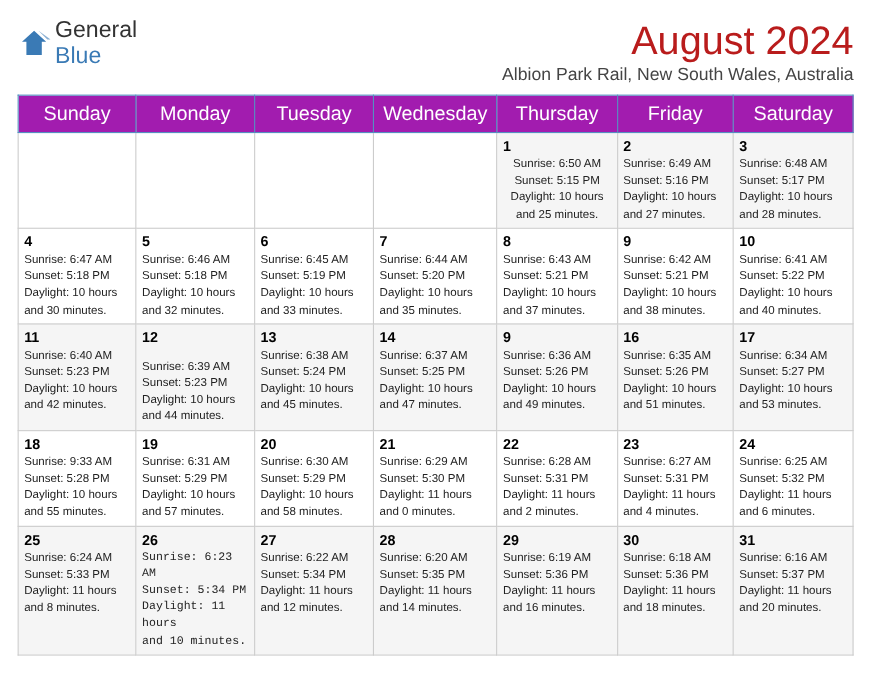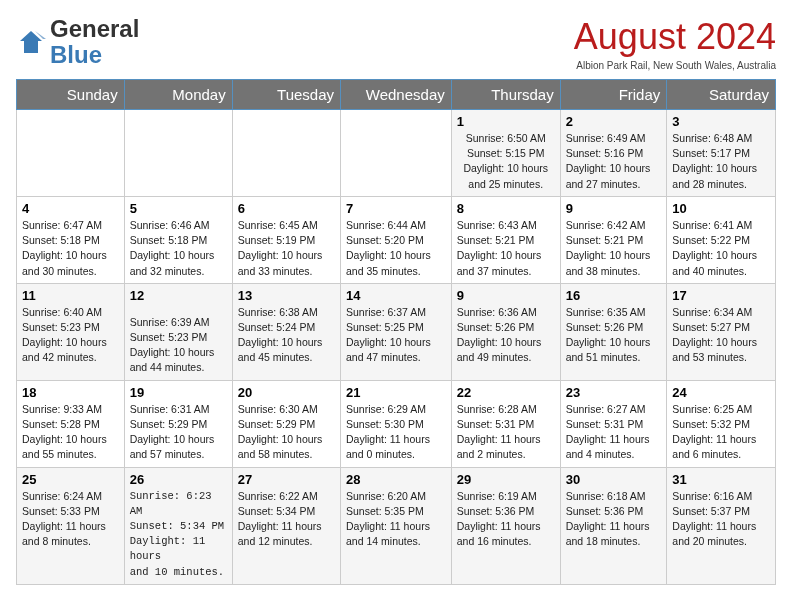--- a/index.html
+++ b/index.html
@@ -15,55 +15,55 @@
       align-items: flex-start;
       justify-content: space-between;
       margin-bottom: 4px;
     }
     .logo {
       display: flex;
       align-items: center;
       gap: 4px;
     }
     .logo-text {
-      font-size: 24px;
-      font-weight: bold;
+      font-size: 21px;
+      font-weight: normal;
       line-height: 1.1;
     }
     .logo-general { color: #333; }
     .logo-blue { color: #3a7ab5; }
     .logo-icon {
       width: 30px;
       height: 30px;
     }
     .title-section {
       text-align: right;
     }
     .month-title {
       font-size: 36px;
       font-weight: normal;
       color: #b91c1c;
     }
     .subtitle {
-      font-size: 10px;
+      font-size: 16px;
       color: #444;
       margin-top: 2px;
     }
     .calendar-table {
       width: 100%;
       border-collapse: collapse;
       margin-top: 8px;
       font-size: 11px;
     }
     .calendar-table th {
-      background-color: #737373;
+      background-color: #a21caf;
       color: #fff;
-      text-align: right;
+      text-align: center;
       padding: 6px 6px;
-      font-size: 15px;
+      font-size: 18px;
       font-weight: normal;
       border: 1px solid #5590c0;
     }
     .calendar-table td {
       border: 1px solid #ccc;
       vertical-align: top;
       padding: 4px 5px;
       width: 113px;
       min-height: 80px;
       background: #fff;

